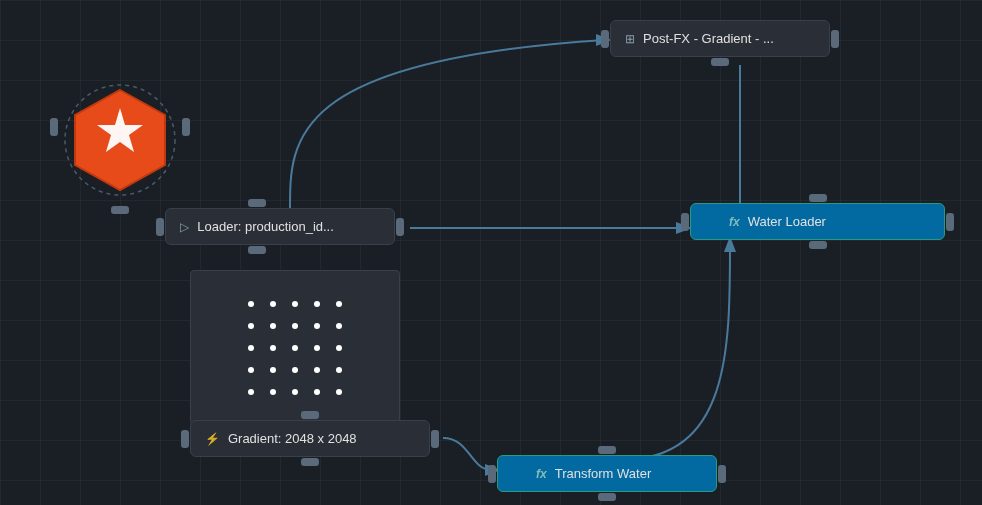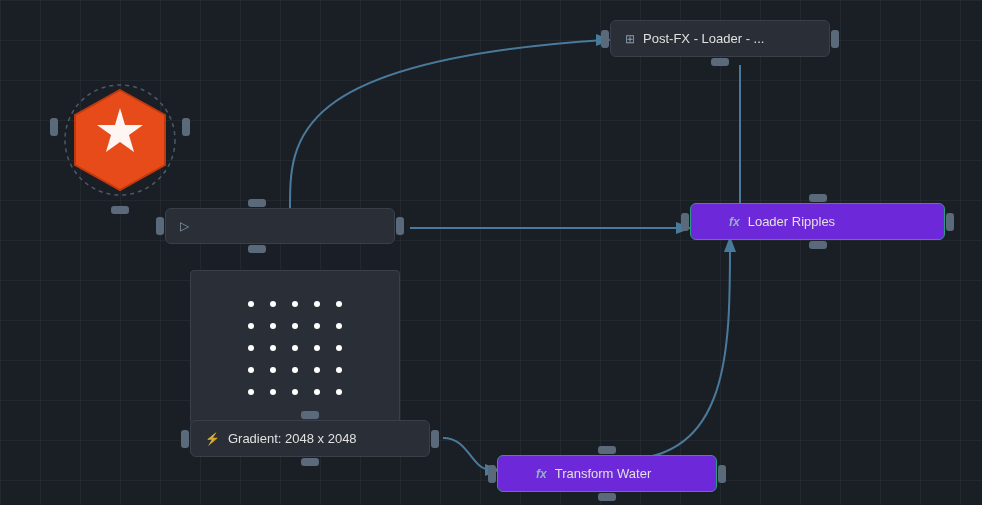--- a/index.html
+++ b/index.html
@@ -37,21 +37,21 @@
       cursor: pointer;
       border: 1px solid rgba(255,255,255,0.1);
     }
 
     .node-dark {
       background-color: #2a2e36;
       border-color: #3a3f4a;
     }
 
     .node-teal {
-      background-color: #6d28d9;
+      background-color: #0369a1;
       border-color: #2a9b80;
       padding-left: 38px;
     }
 
     
     .logo-node {
       position: absolute;
       left: 60px;
       top: 80px;
     }
@@ -181,37 +181,38 @@
     <circle cx="60" cy="60" r="55" fill="none" stroke="#4a5a6a" stroke-width="1.5" stroke-dasharray="4 4"></circle>
   </svg>
   
   <div class="port-handle handle-right" style="top: calc(50% - 15px);"></div>
   <div class="port-handle handle-left" style="top: calc(50% - 15px);"></div>
   <div class="port-handle handle-bottom"></div>
 </div>
 
 <div class="node node-dark" style="left: 610px; top: 20px; min-width: 220px;">
   <span class="node-icon">⊞</span>
-  <span>Post-FX - Loader - ...</span>
+  <span>Post-FX - Gradient - ...</span>
   <div class="port-handle handle-left"></div>
   <div class="port-handle handle-right"></div>
   <div class="port-handle handle-bottom"></div>
 </div>
 
 <div class="node node-dark" style="left: 165px; top: 208px; min-width: 230px;">
   <span class="node-icon">▷</span>
+  <span>Loader: production_id...</span>
   <div class="port-handle handle-left"></div>
   <div class="port-handle handle-right"></div>
   <div class="port-handle handle-bottom" style="left: 40%;"></div>
   <div class="port-handle handle-top" style="left: 40%;"></div>
 </div>
 
 <div class="node node-teal" style="left: 690px; top: 203px; min-width: 255px;">
   <span class="node-icon" style="color: #a0d0c0; font-style: italic; font-weight: bold;">fx</span>
-  <span>Loader Ripples</span>
+  <span>Water Loader</span>
   <div class="port-handle handle-left"></div>
   <div class="port-handle handle-right"></div>
   <div class="port-handle handle-bottom"></div>
   <div class="port-handle handle-top"></div>
 </div>
 
 <div class="gradient-thumb">
   <div class="dots-grid">
     <div class="dot"></div>
     <div class="dot"></div>

